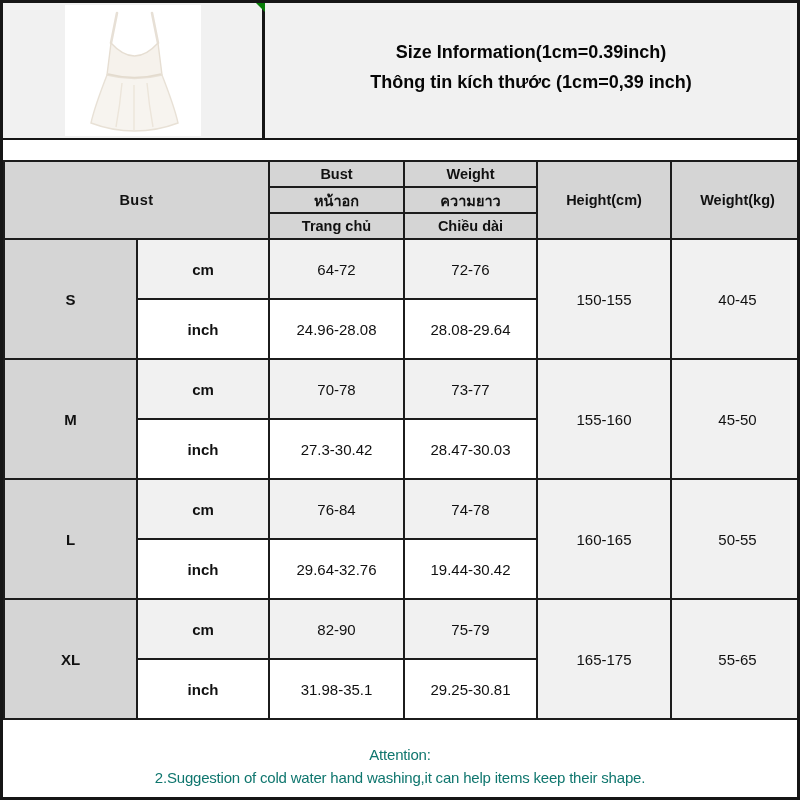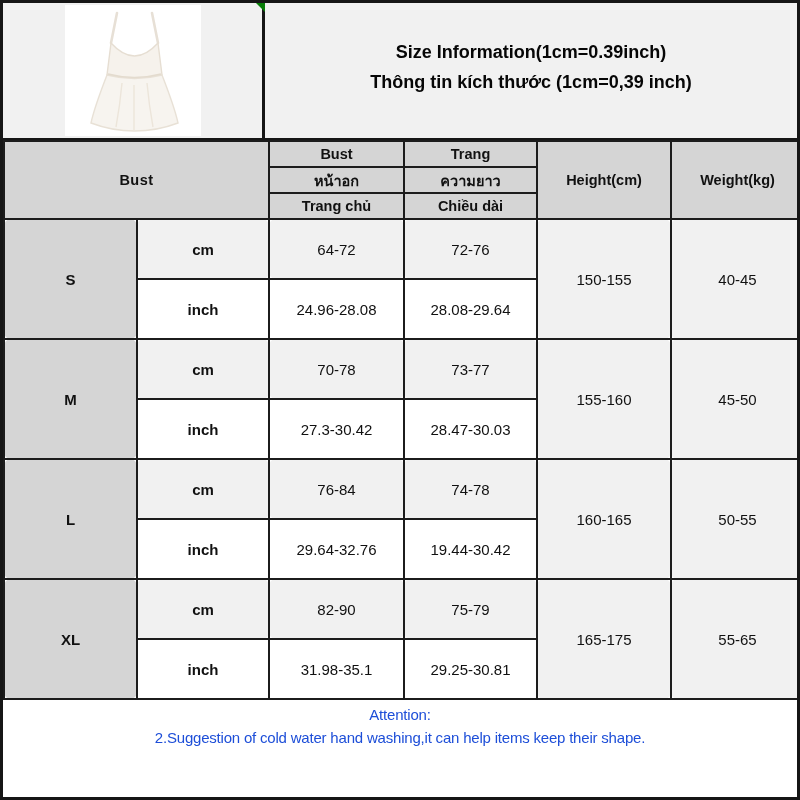--- a/index.html
+++ b/index.html
@@ -8,20 +8,21 @@
 
   .page {
     position: relative;
     width: 800px;
     height: 800px;
     border: 3px solid #161616;
     background: #ffffff;
     overflow: hidden;
     display: flex;
     flex-direction: column;
+    gap: 20px;
   }
 
   
   .top-section {
     height: 137px;
     display: flex;
     flex-shrink: 0;
     border-bottom: 2px solid #161616;
     background: #f1f1f1;
   }
@@ -74,21 +75,21 @@
   }
   table.size-table td {
     border: 2px solid #1c1c1c;
     text-align: center;
     vertical-align: middle;
     font-size: 15px;
     overflow: hidden;
     white-space: nowrap;
   }
   tr.hdr td { height: 26px; font-weight: bold; font-size: 14.5px; background: #d5d5d5; }
-  tr.data td { height: 60px; border-radius: 7px; }
+  tr.data td { height: 60px; }
 
   td.size-big {
     font-size: 30px;
     font-weight: bold;
     background: #d5d5d5;
     letter-spacing: 0.5px;
   }
   td.gray-strong { background: #d5d5d5; font-weight: bold; font-size: 16px; }
   td.unit { font-weight: bold; font-size: 15px; }
   td.cm-row { background: #f1f1f1; }
@@ -97,21 +98,21 @@
 
   
   .attention {
     flex: 1;
     background: #ffffff;
     text-align: center;
     padding: 3px 14px 0 14px;
     font-size: 15px;
     line-height: 23px;
     letter-spacing: -0.2px;
-    color: #1d4ed8;
+    color: #0f766e;
   }
 
   
   .dress-svg { display: block; margin-top: 2px; }
 </style>
 </head>
 <body>
 
 <div class="page">
 
@@ -148,21 +149,21 @@
         <col style="width:132px">
         <col style="width:135px">
       <col style="width:133px">
         <col style="width:134px">
         <col style="width:133px">
     </colgroup>
     <tbody>
       <tr class="hdr">
         <td colspan="2" rowspan="3" class="size-big">Bust</td>
         <td>Bust</td>
-        <td>Trang</td>
+        <td>Weight</td>
         <td rowspan="3">Height(cm)</td>
         <td rowspan="3">Weight(kg)</td>
       </tr>
       <tr class="hdr">
         <td>หน้าอก</td>
         <td>ความยาว</td>
       </tr>
       <tr class="hdr">
         <td>Trang chủ</td>
         <td>Chiều dài</td>

